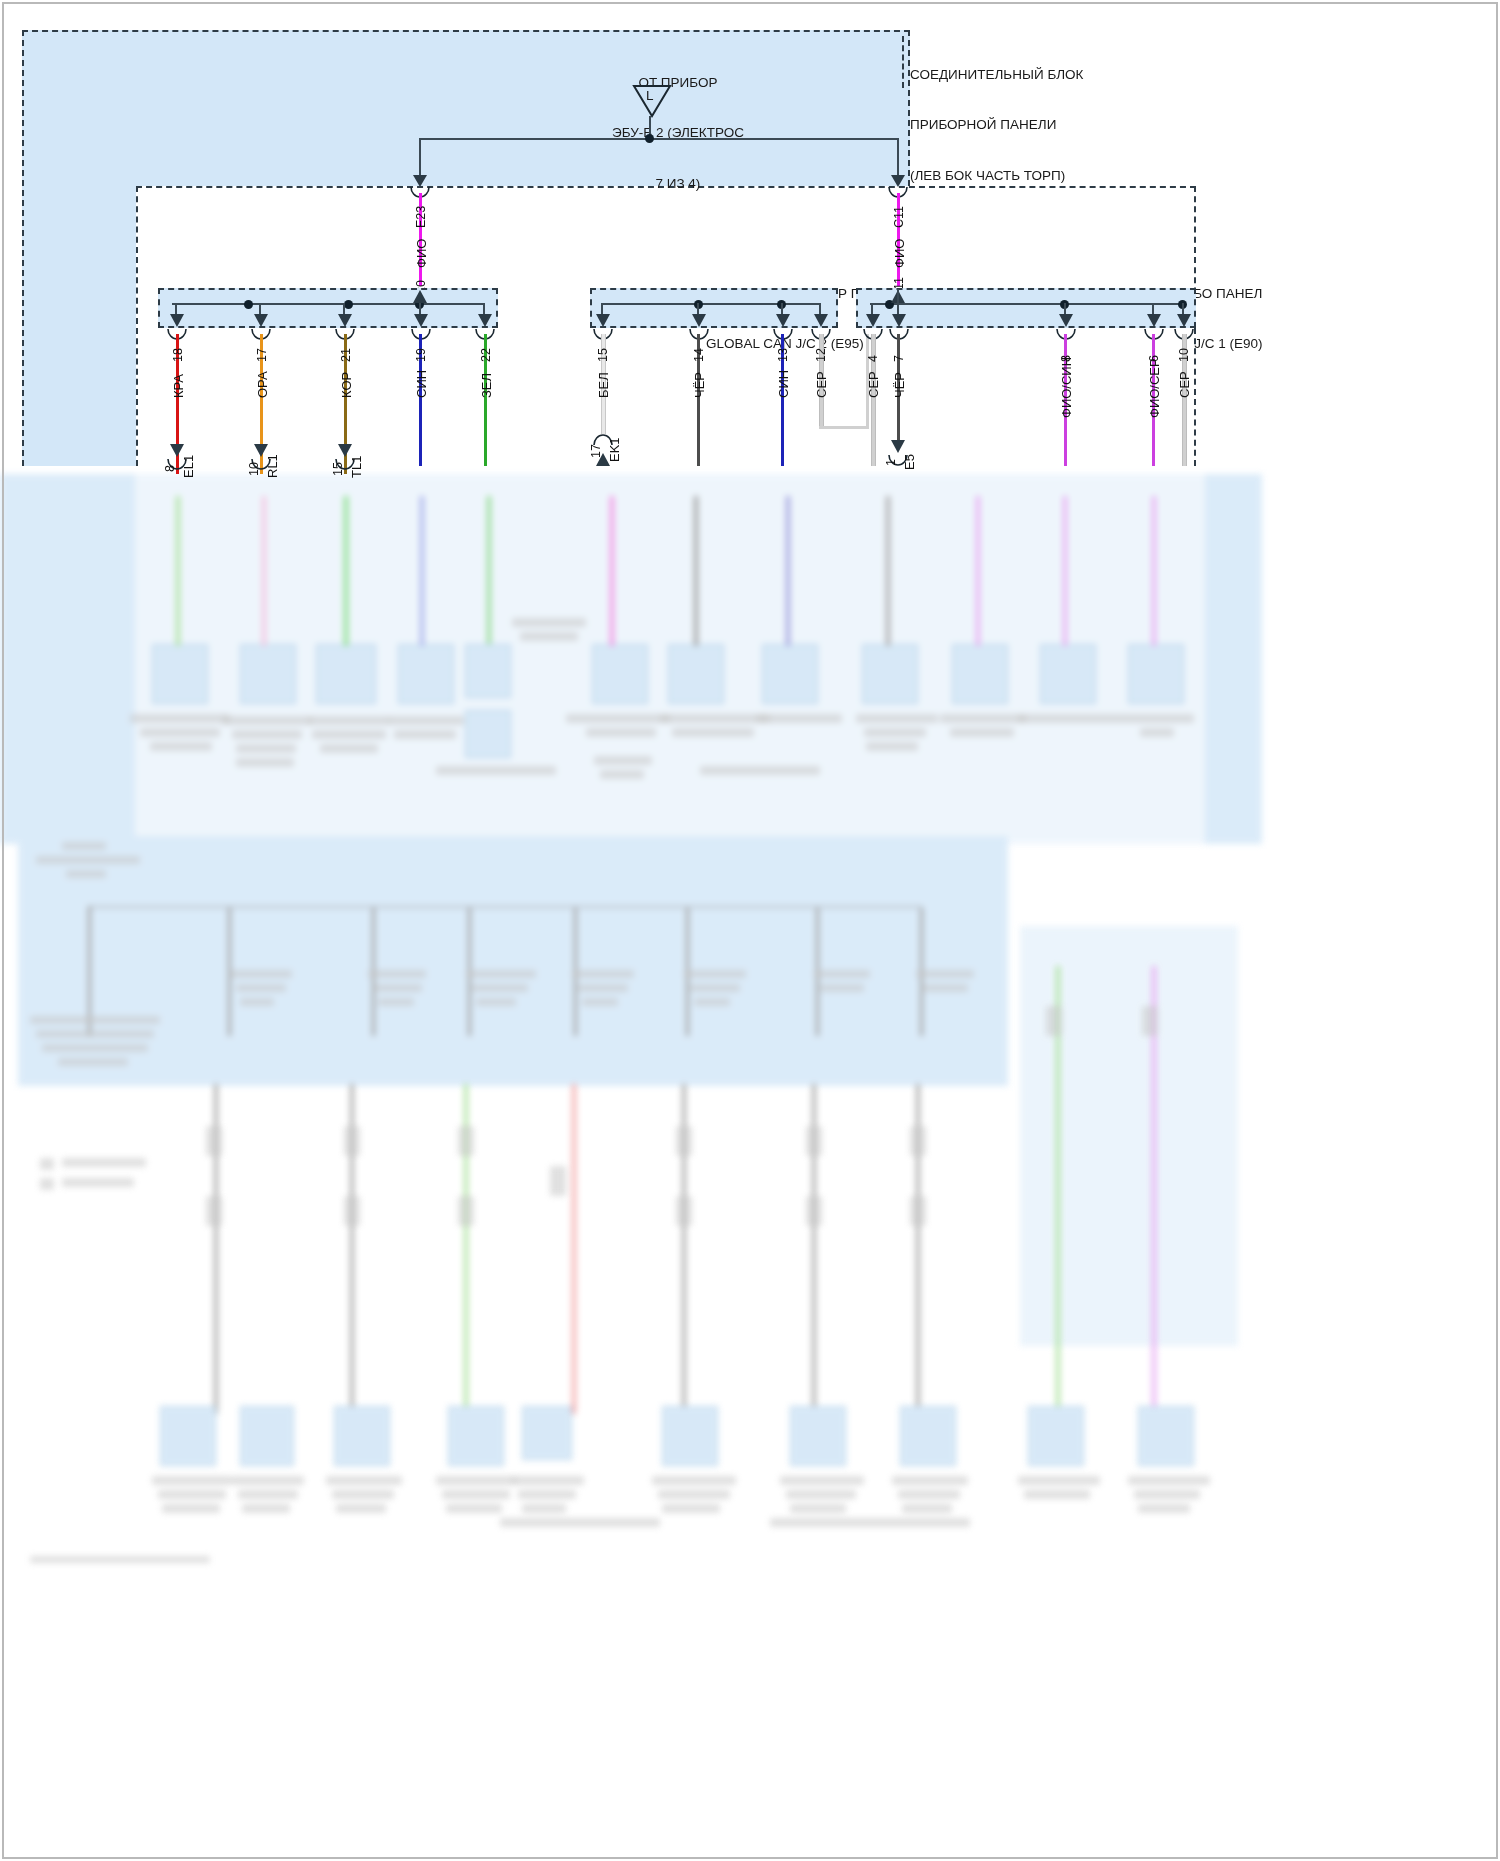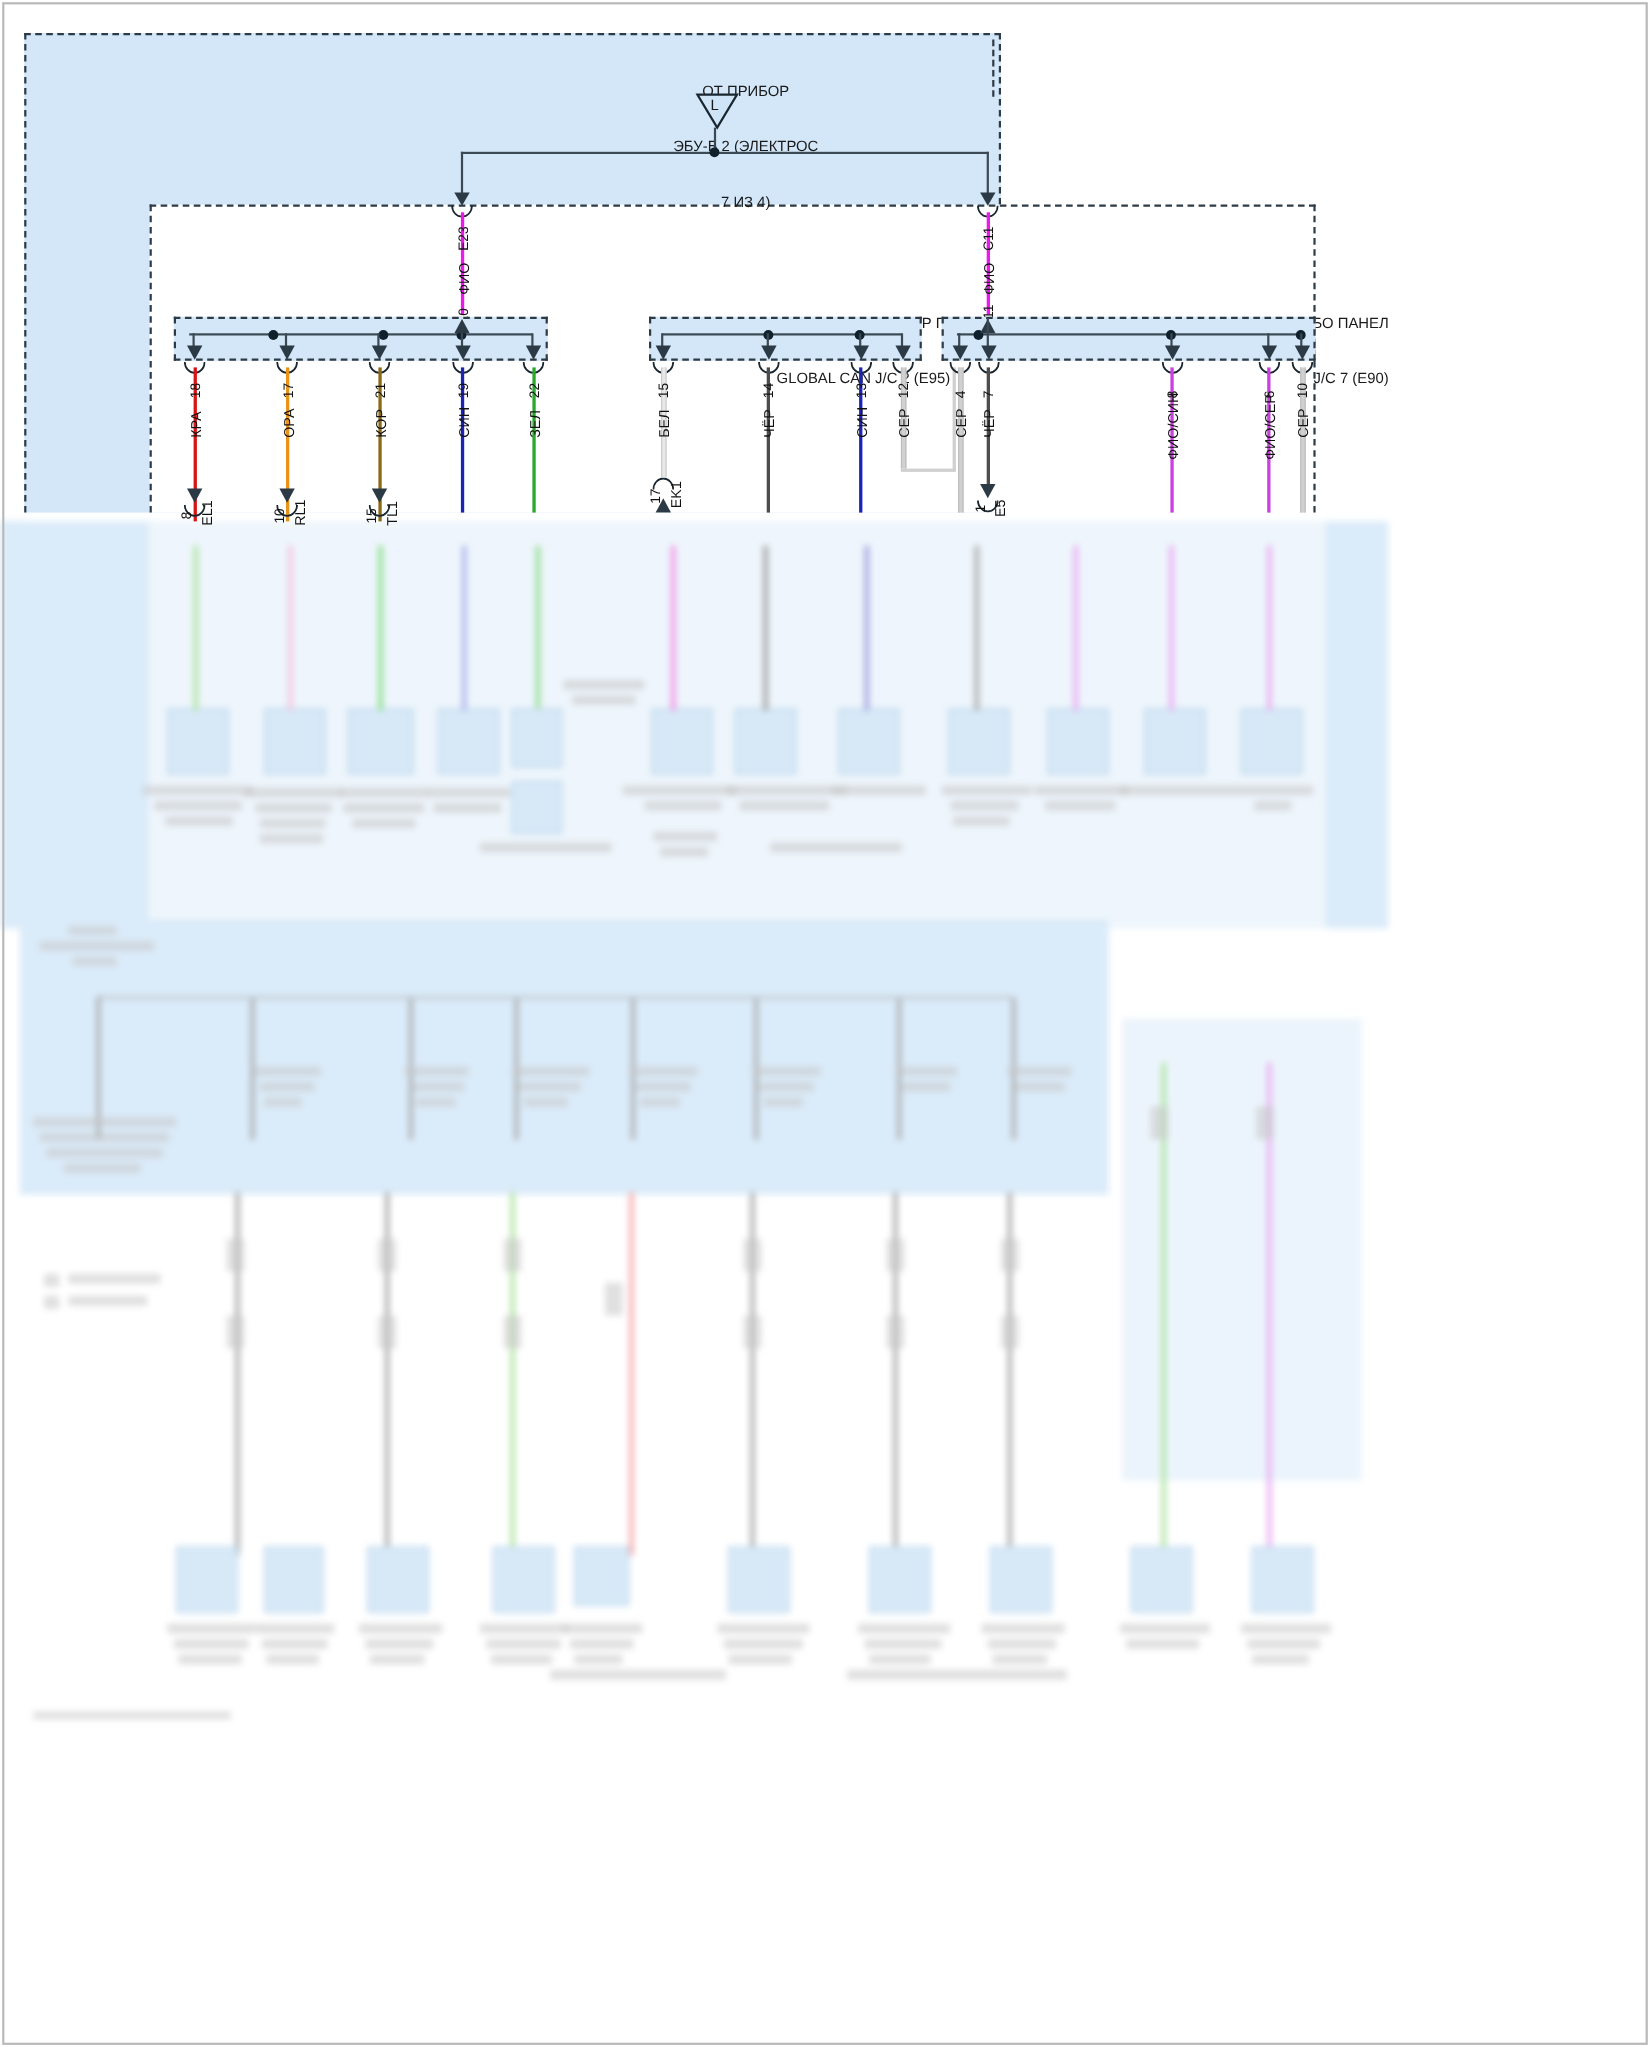--- a/index.html
+++ b/index.html
@@ -224,20 +224,25 @@
       <div class="bbar" style="left:30px;top:1090px;width:180px;height:7px;"></div>
     </div>
 
     <div class="pane" style="left:22px;top:30px;width:888px;height:436px;"></div>
 
     <div class="abs" style="left:22px;top:30px;width:888px;height:436px;border-top:2px dashed #2d3b46;border-left:2px dashed #2d3b46;border-right:2px dashed #2d3b46;box-sizing:border-box;"></div>
 
     <div class="abs" style="left:136px;top:186px;width:1060px;height:280px;background:#ffffff;"></div>
     <div class="abs" style="left:136px;top:186px;width:1060px;height:280px;border-top:2px dashed #2d3b46;border-left:2px dashed #2d3b46;border-right:2px dashed #2d3b46;box-sizing:border-box;"></div>
 
+    <div class="txt t13" style="left:910px;top:33px;">
+      <div>СОЕДИНИТЕЛЬНЫЙ БЛОК</div>
+      <div>ПРИБОРНОЙ ПАНЕЛИ</div>
+      <div>(ЛЕВ БОК ЧАСТЬ ТОРП)</div>
+    </div>
 
     <div class="abs" style="left:902px;top:36px;width:2px;height:52px;border-left:2px dashed #2d3b46;"></div>
 
     <div class="txt t13" style="left:612px;top:41px;text-align:center;">
       <div>ОТ ПРИБОР</div>
       <div>ЭБУ-Б 2 (ЭЛЕКТРОС</div>
       <div>7 ИЗ 4)</div>
     </div>
 
     <svg class="abs" style="left:632px;top:84px;" width="40" height="34" viewBox="0 0 40 34">
@@ -428,21 +433,21 @@
         <path d="M1,1 A9,10 0 0 0 19,1" fill="none" stroke="#1a2730" stroke-width="1.6"></path>
       </svg>
     <div class="w" style="left:819px;top:334px;height:92px;background:#d0d0d0;border-left:1px solid #bdbdbd;border-right:1px solid #bdbdbd;"></div>
     <div class="vnum" style="left:814px;top:362px;">12</div>
     <div class="vtxt" style="left:814px;top:398px;">СЕР</div>
     <div class="abs" style="left:819px;top:426px;width:50px;height:3px;background:#d0d0d0;"></div>
     <div class="abs" style="left:866px;top:334px;width:3px;height:94px;background:#d0d0d0;"></div>
 
     <div class="txt t13" style="left:1124px;top:252px;">
       <div>ЦЕНТ ПРИБО ПАНЕЛ</div>
-      <div style="text-align:right;">J/C 7 (E90)</div>
+      <div style="text-align:right;">J/C 1 (E90)</div>
     </div>
 
     <div class="pane dash" style="left:856px;top:288px;width:340px;height:40px;"></div>
     <div class="hline" style="left:870px;top:303px;width:312px;"></div>
     <div class="dot" style="left:885px;top:300px;"></div>
     <div class="dot" style="left:1060px;top:300px;"></div>
     <div class="dot" style="left:1178px;top:300px;"></div>
 
     <svg class="abs" style="left:890px;top:289px;" width="16" height="18" viewBox="0 0 16 18">
       <polygon points="8,1 1,14 15,14" fill="#2b3a45"></polygon>

